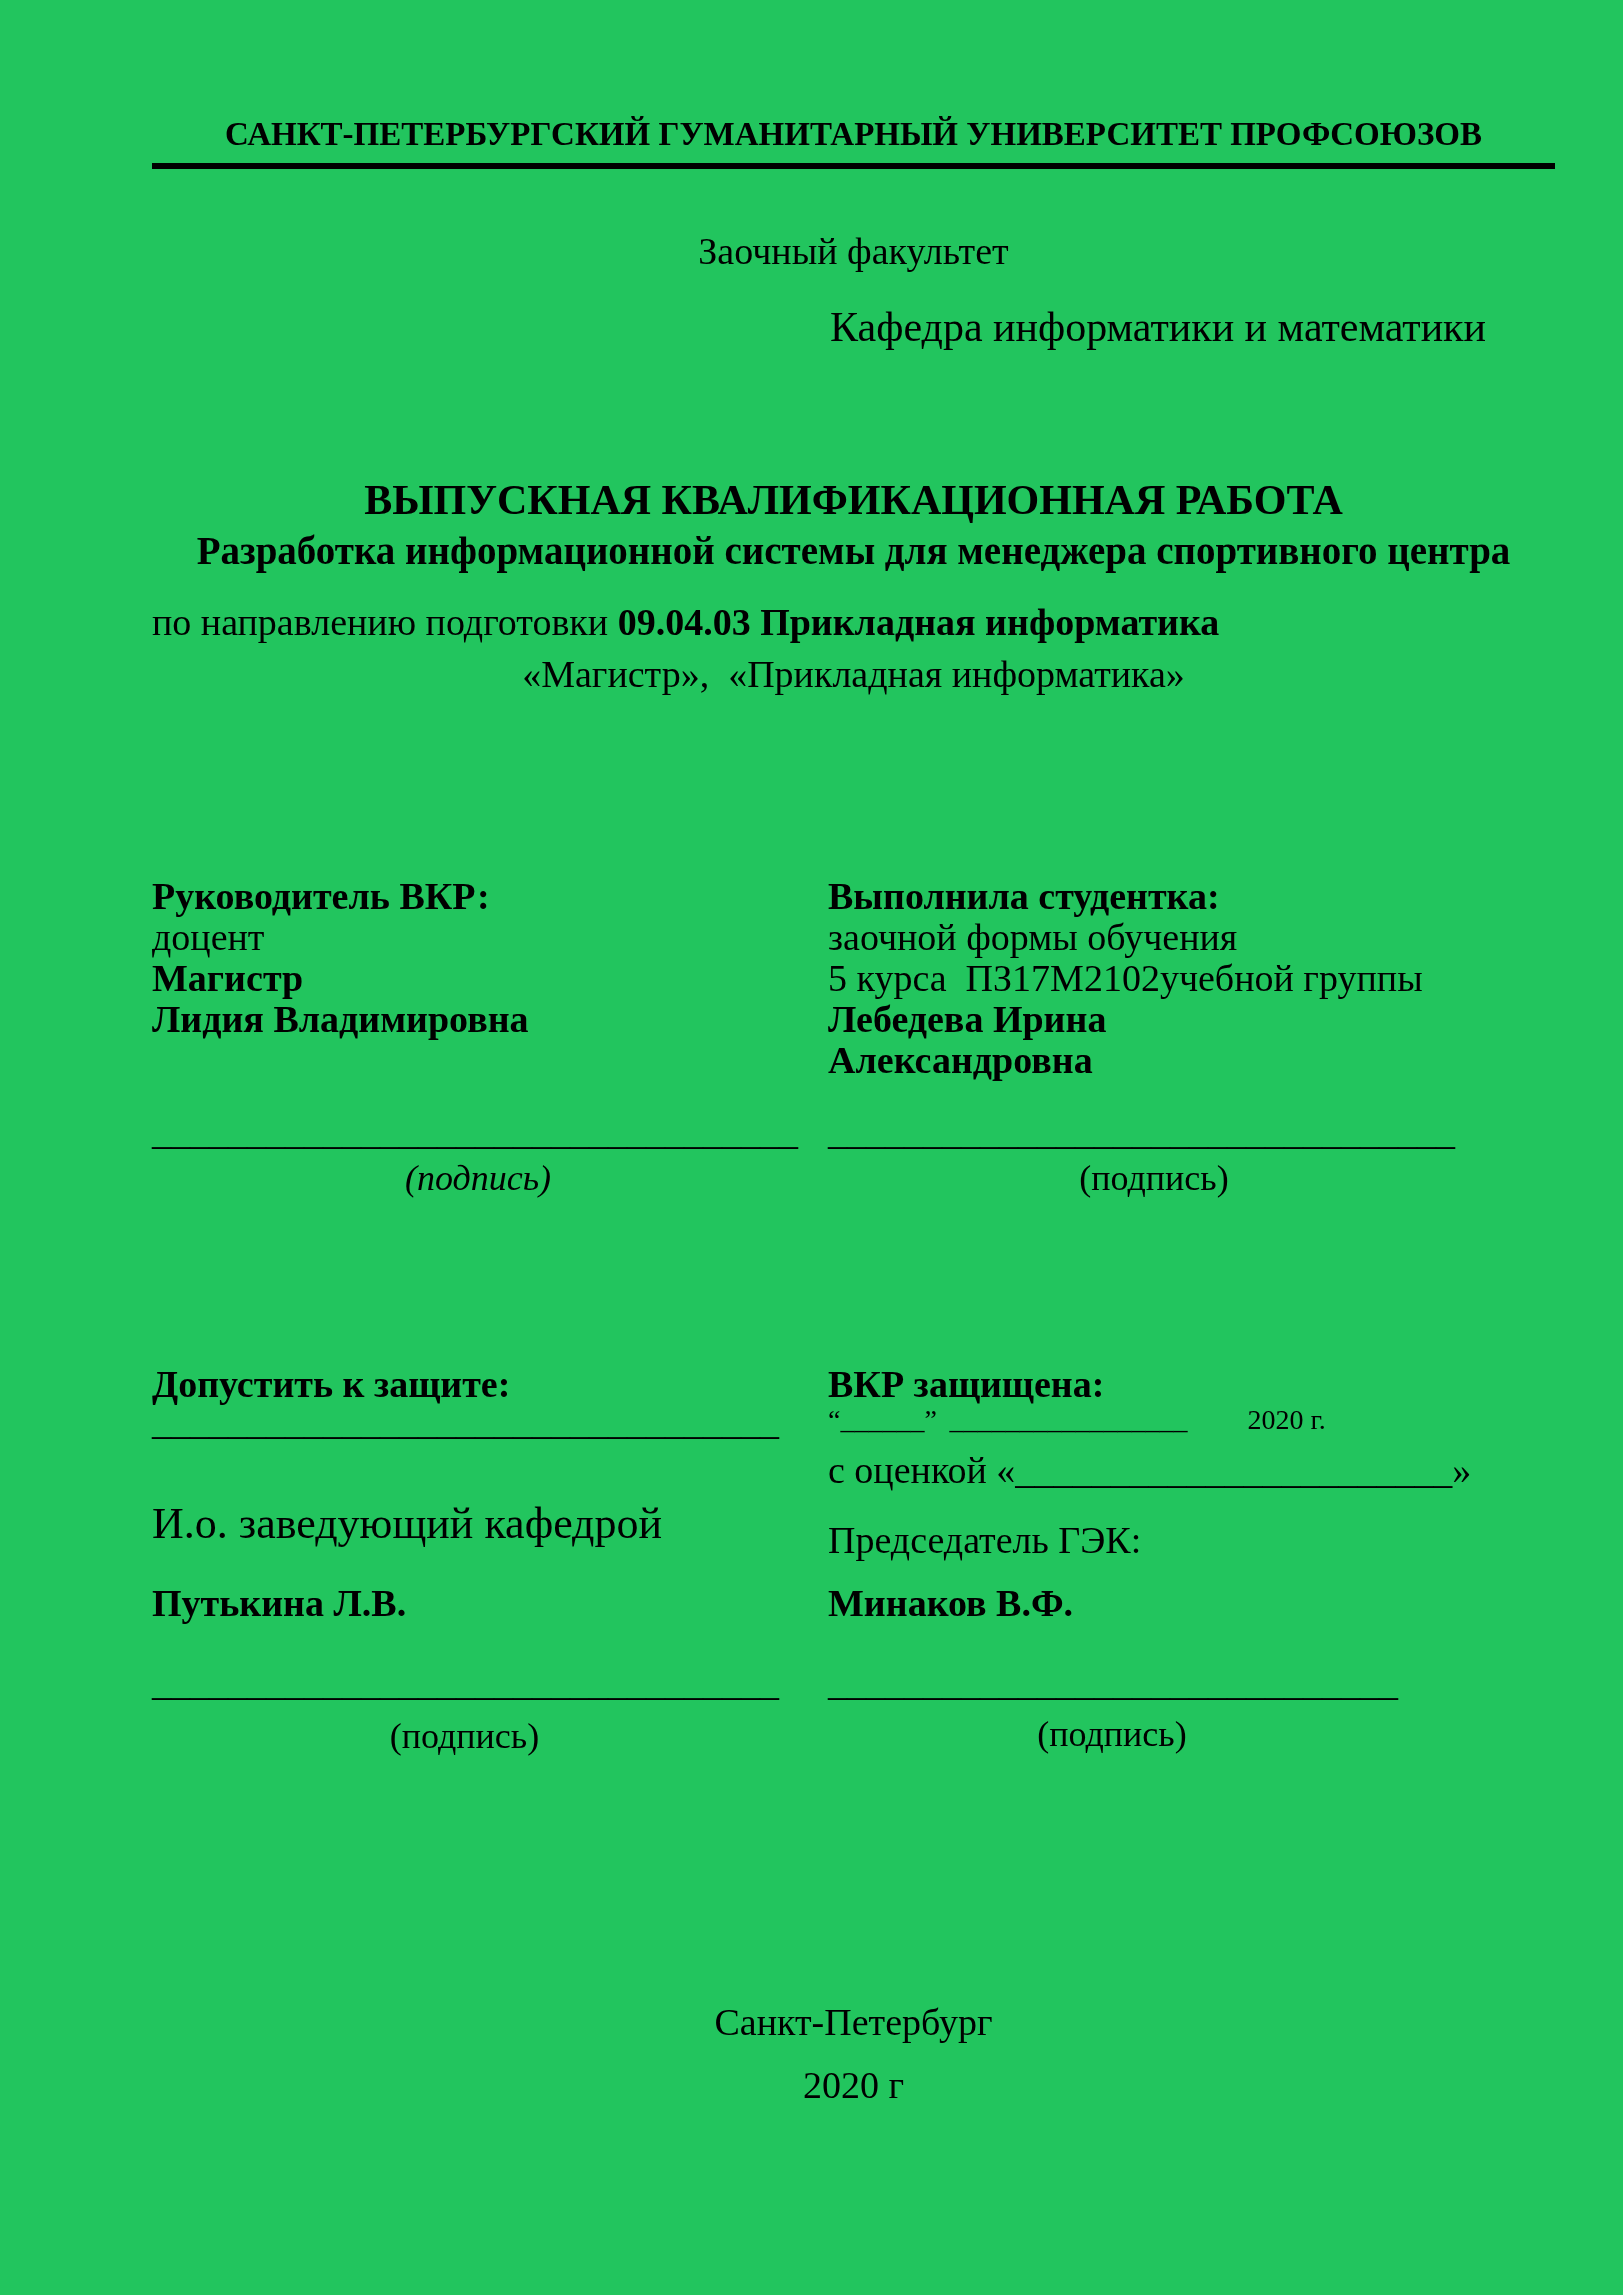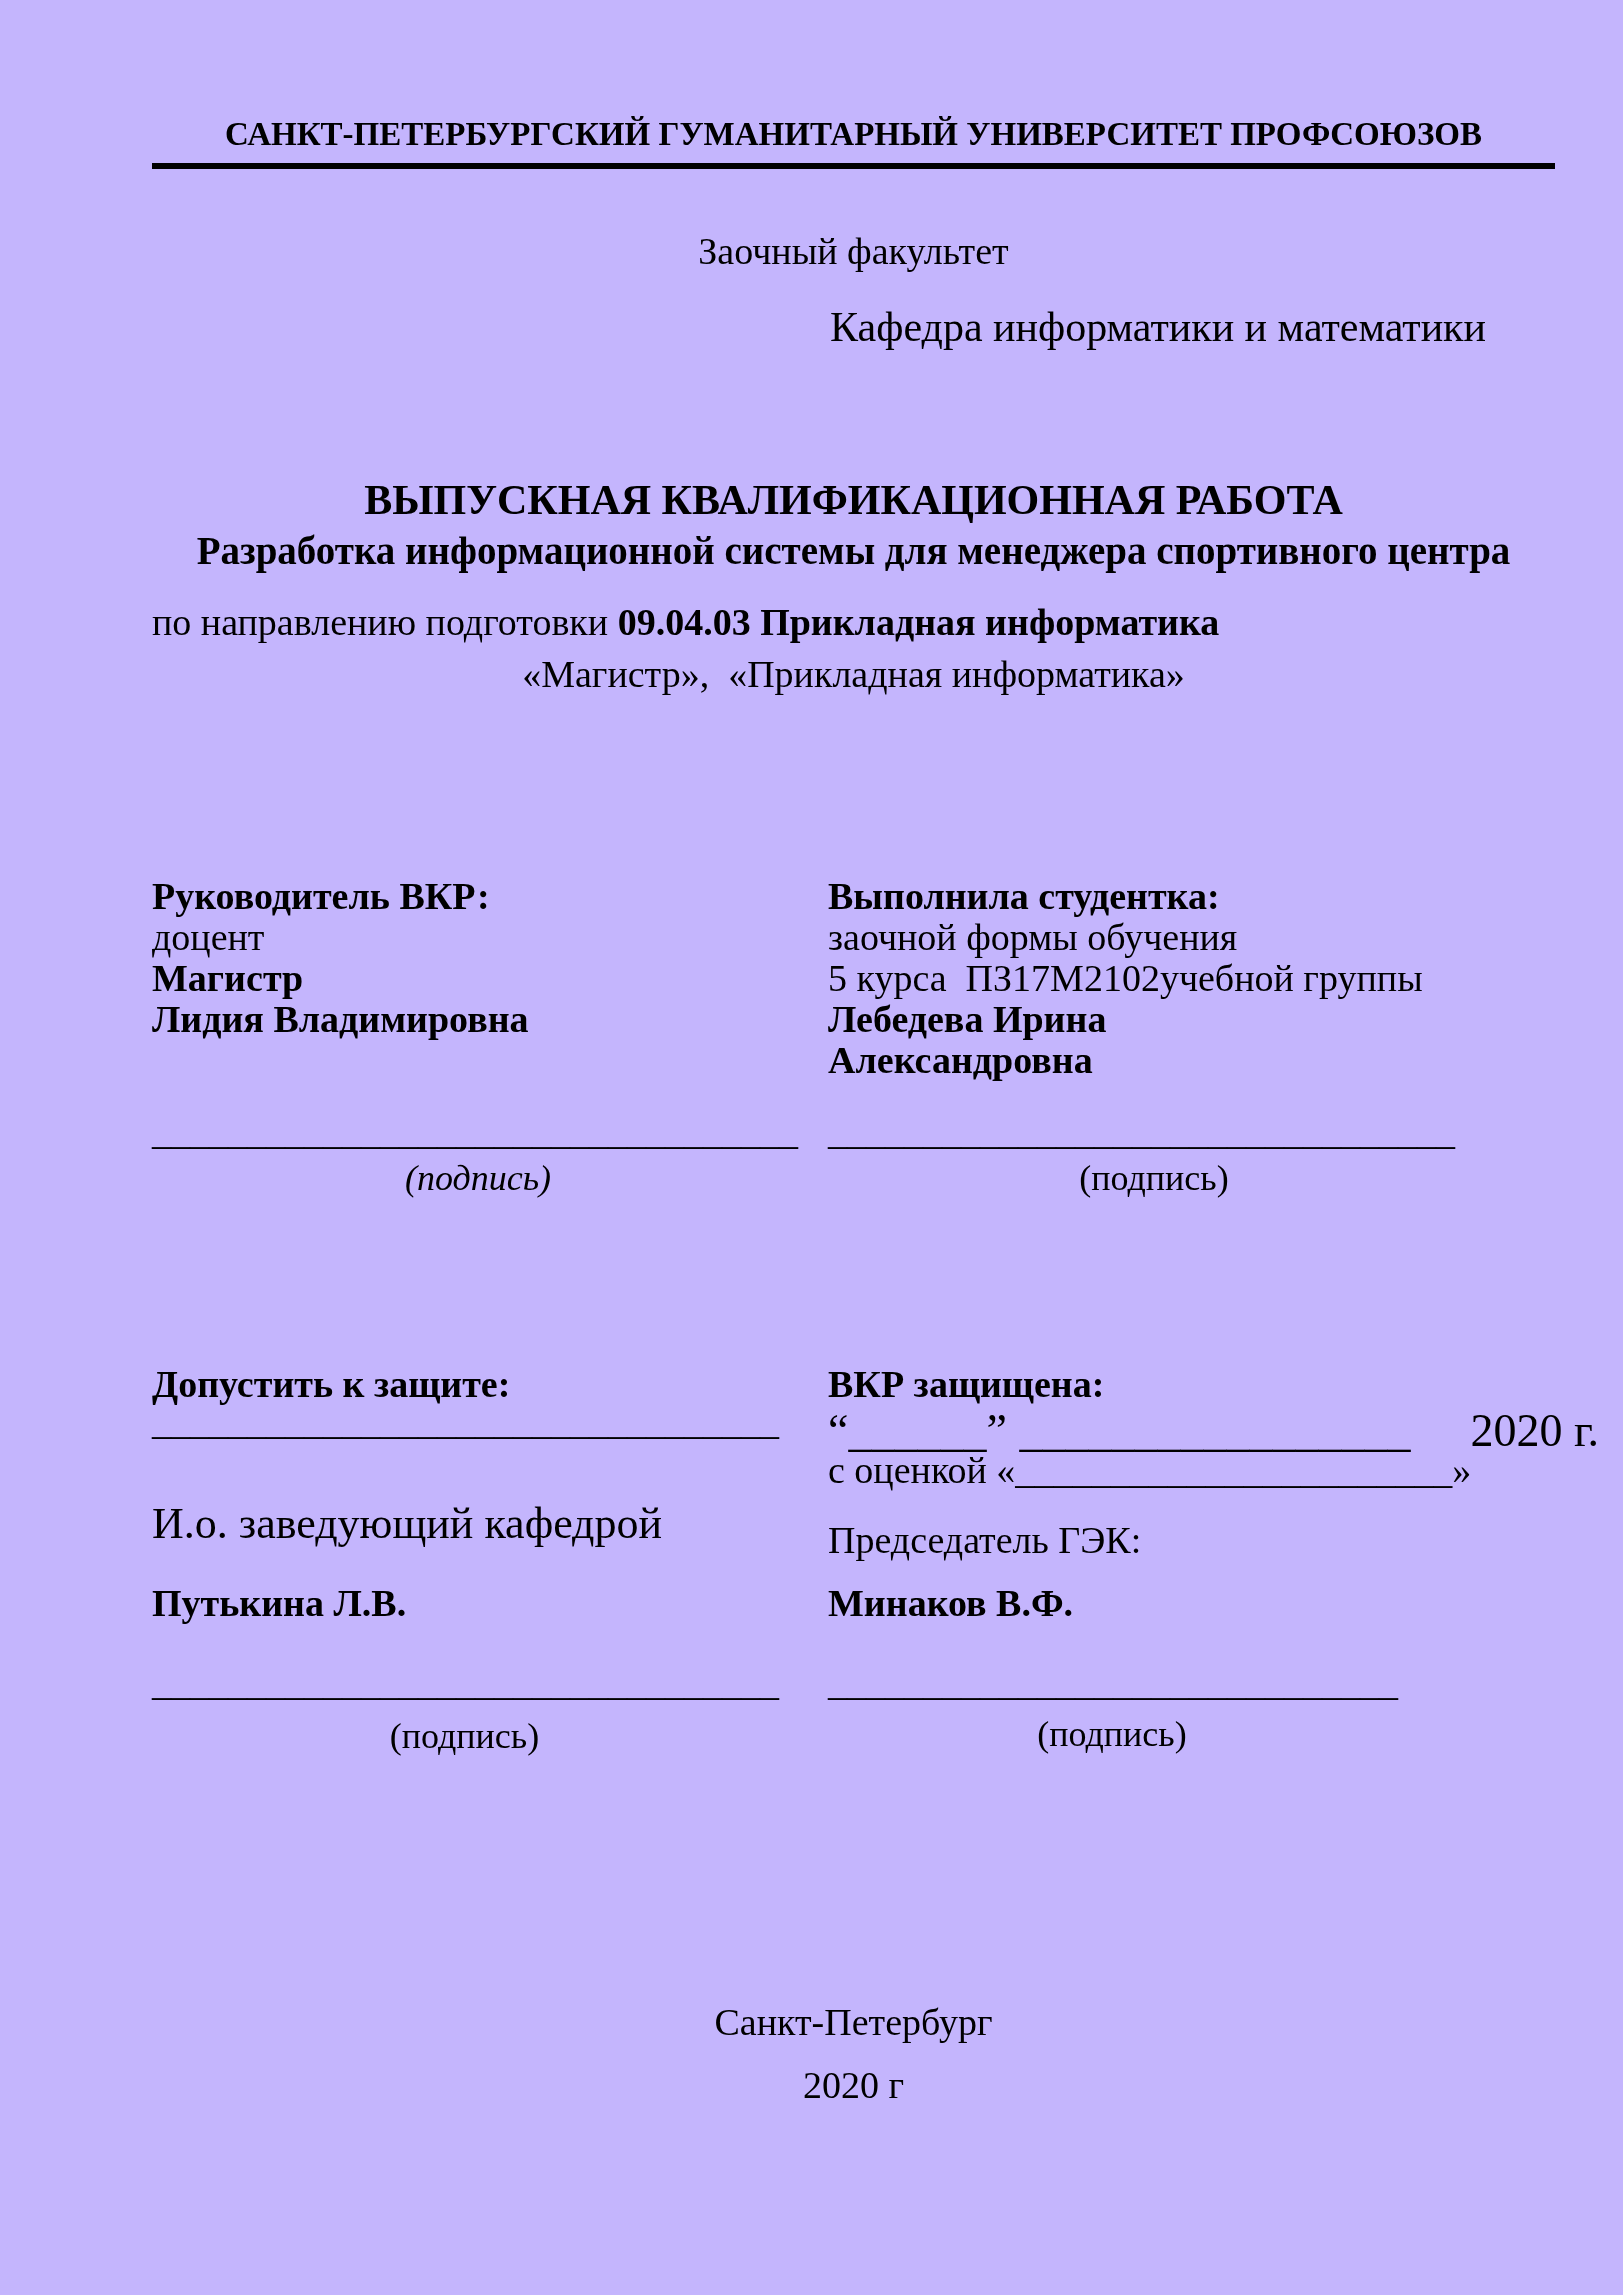--- a/index.html
+++ b/index.html
@@ -1,20 +1,20 @@
 <!DOCTYPE html>
 <html style="font-size:12.6px"><head>
 <meta charset="utf-8">
 <style>
   html,body { margin:0; padding:0; background:#888; }
   .page {
     position:relative;
     width:1623px; height:2295px;
     margin:0 auto;
-    background:#c4b5fd;
+    background:#22c55e;
     color:#000;
     font-family:"Liberation Serif","DejaVu Serif",serif;
     overflow:hidden;
   }
   .abs { position:absolute; }
   .bold { font-weight:bold; }
   .italic { font-style:italic; }
   .pre { white-space:pre; }
 
   
@@ -38,21 +38,21 @@
   .col-right    { left:828px; width:652px; }
   .people       { top:876px; font-size:38px; line-height:41px; }
   .sig-line-mid { top:1111px; font-size:38px; line-height:41px; }
   .sig-cap-mid  { top:1157px; width:652px; text-align:center; font-size:36px; }
 
   
   .row-heading    { top:1362px; font-size:38px; font-weight:bold; }
   .admit-blank    { top:1399px; font-size:38px; }
   .admit-role     { top:1498px; font-size:44px; }
   .admit-name     { top:1581px; font-size:38px; font-weight:bold; }
-  .date-line      { top:1404px; font-size:46px; }
+  .date-line      { top:1404px; font-size:28px; }
   .date-blank2    { margin-left:12.6px; }
   .date-year      { margin-left:60px; }
   .grade-line     { top:1448px; font-size:38px; }
   .chairman-role  { top:1518px; font-size:38px; }
   .chairman-name  { top:1581px; font-size:38px; font-weight:bold; }
   .sig-line-bot   { top:1660px; font-size:38px; }
   .sig-cap-bot-l  { top:1715px; width:625px; text-align:center; font-size:36px; }
   .sig-cap-bot-r  { top:1713px; width:568px; text-align:center; font-size:36px; }
 
   

